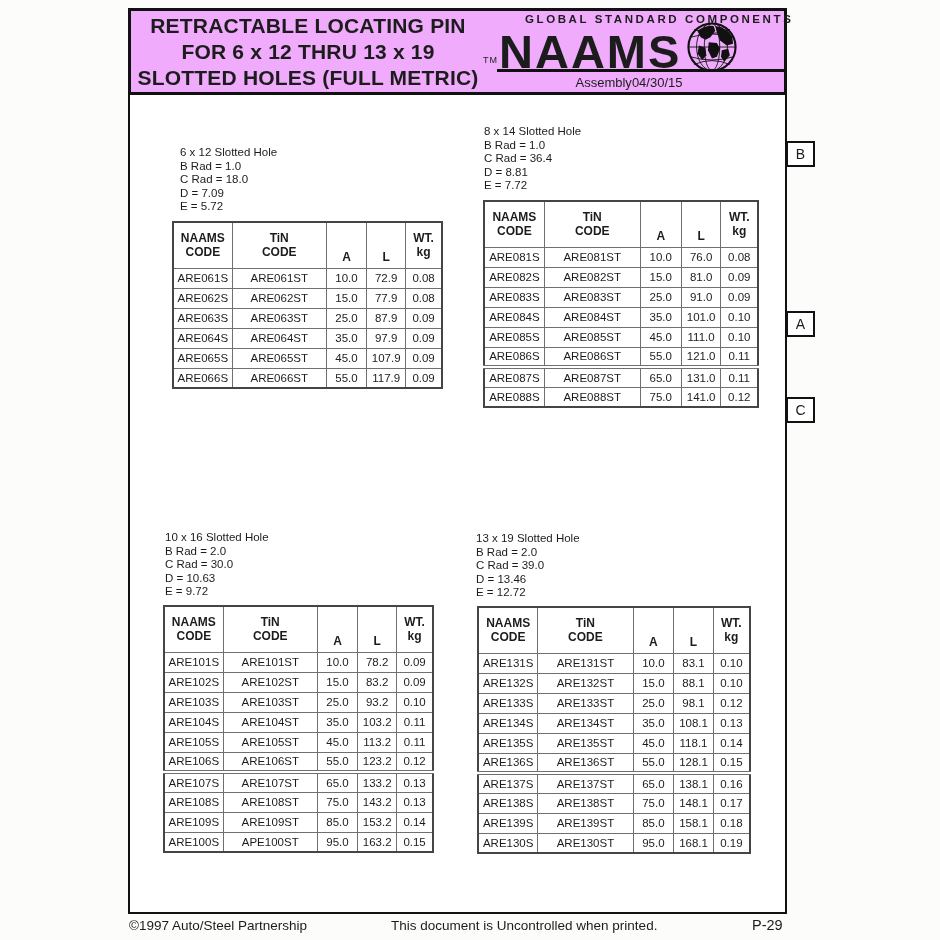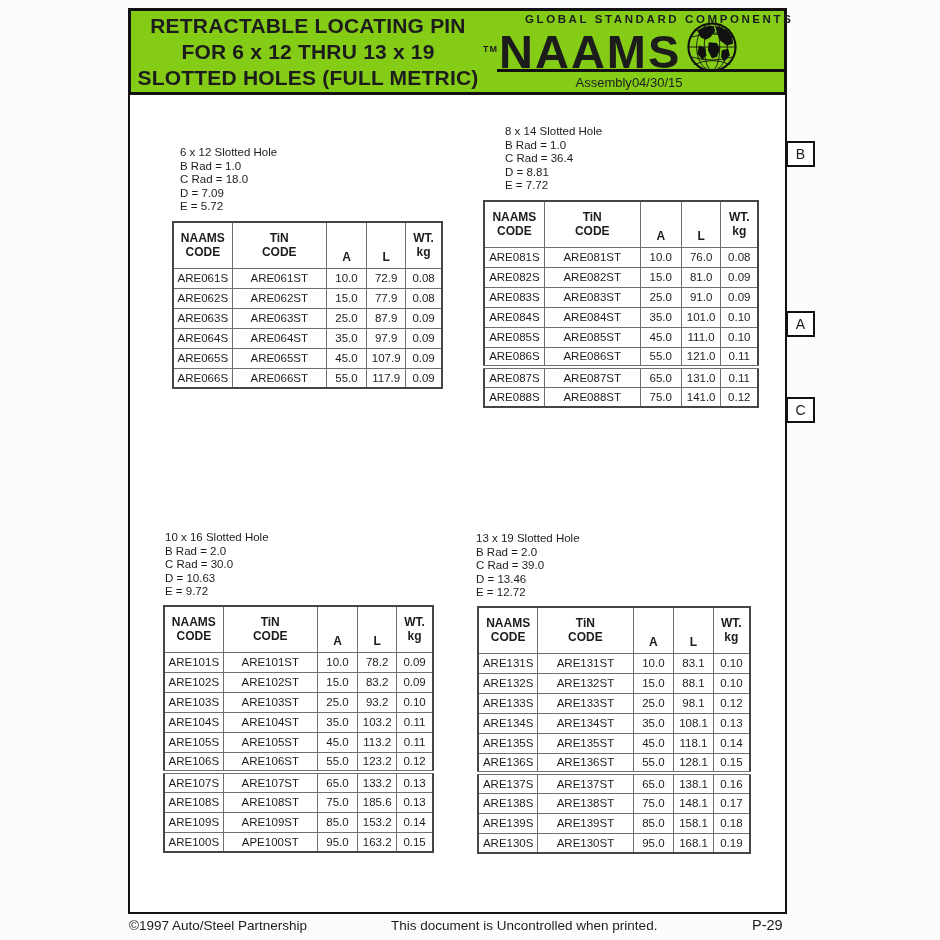--- a/index.html
+++ b/index.html
@@ -10,40 +10,40 @@
     font-family:"Liberation Sans", sans-serif;
     color:#1c1c1c;
     outline:1px solid #d8d8d8;
     overflow:hidden;
   }
 
   
   .header-box {
     position:absolute; left:128px; top:8px;
     width:659px; height:87px;
-    border:3px solid #111; background:#84cc16;
+    border:3px solid #111; background:#f0abfc;
   }
   .title-block {
     position:absolute; left:2px; top:0; width:350px; height:100%;
     display:flex; flex-direction:column; justify-content:center;
     text-align:center; font-weight:bold; font-size:21px; line-height:26px;
     letter-spacing:0.2px;
   }
   .logo-block { position:absolute; left:352px; top:0; right:0; bottom:0; }
   .tagline {
     position:absolute; top:2px; left:14px;
     font-weight:bold; font-size:11.5px; letter-spacing:2.6px;
     white-space:nowrap;
     margin-left:28px;
   }
   .brand-row {
     position:absolute; top:10px; left:0;
     display:flex; align-items:flex-end;
   }
-  .tm { font-weight:bold; font-size:9px; letter-spacing:1px; margin:0 1px 20px 0; }
+  .tm { font-weight:normal; font-size:9px; letter-spacing:1px; margin:0 1px 9px 0; }
   .naams { font-weight:bold; font-size:47px; line-height:44px; letter-spacing:2px; }
   .globe { margin:0 0 -3px 5px; }
   .logo-rule { position:absolute; top:58px; left:14px; right:0; border-top:3px solid #111; }
   .logo-meta {
     position:absolute; top:64px; left:19px; right:28px;
     display:flex; justify-content:center; font-size:13px;
   }
 
   
   .main-box {
@@ -61,21 +61,21 @@
     font-size:14px; z-index:3;
   }
   .side-label.b { top:141px; }
   .side-label.a { top:311px; }
   .side-label.c { top:397px; }
 
   
   .info { position:absolute; font-size:11.5px; line-height:13.6px; z-index:2; }
   .info div { white-space:nowrap; }
   .info-1 { left:180px; top:146px; }
-  .info-2 { left:505px; top:125px; }
+  .info-2 { left:484px; top:125px; }
   .info-3 { left:165px; top:531px; }
   .info-4 { left:476px; top:532px; }
 
   table { position:absolute; border-collapse:collapse; table-layout:fixed;
           background:#fff; border:2px solid #454545; z-index:2; }
   .tbl-1 { left:172px; top:221px; width:271px; }
   .tbl-2 { left:483px; top:200px; width:276px; }
   .tbl-3 { left:163px; top:605px; width:271px; }
   .tbl-4 { left:477px; top:606px; width:274px; }
 
@@ -400,21 +400,21 @@
         <td>ARE107S</td>
         <td>ARE107ST</td>
         <td>65.0</td>
         <td>133.2</td>
         <td>0.13</td>
       </tr>
       <tr>
         <td>ARE108S</td>
         <td>ARE108ST</td>
         <td>75.0</td>
-        <td>185.6</td>
+        <td>143.2</td>
         <td>0.13</td>
       </tr>
       <tr>
         <td>ARE109S</td>
         <td>ARE109ST</td>
         <td>85.0</td>
         <td>153.2</td>
         <td>0.14</td>
       </tr>
       <tr>

